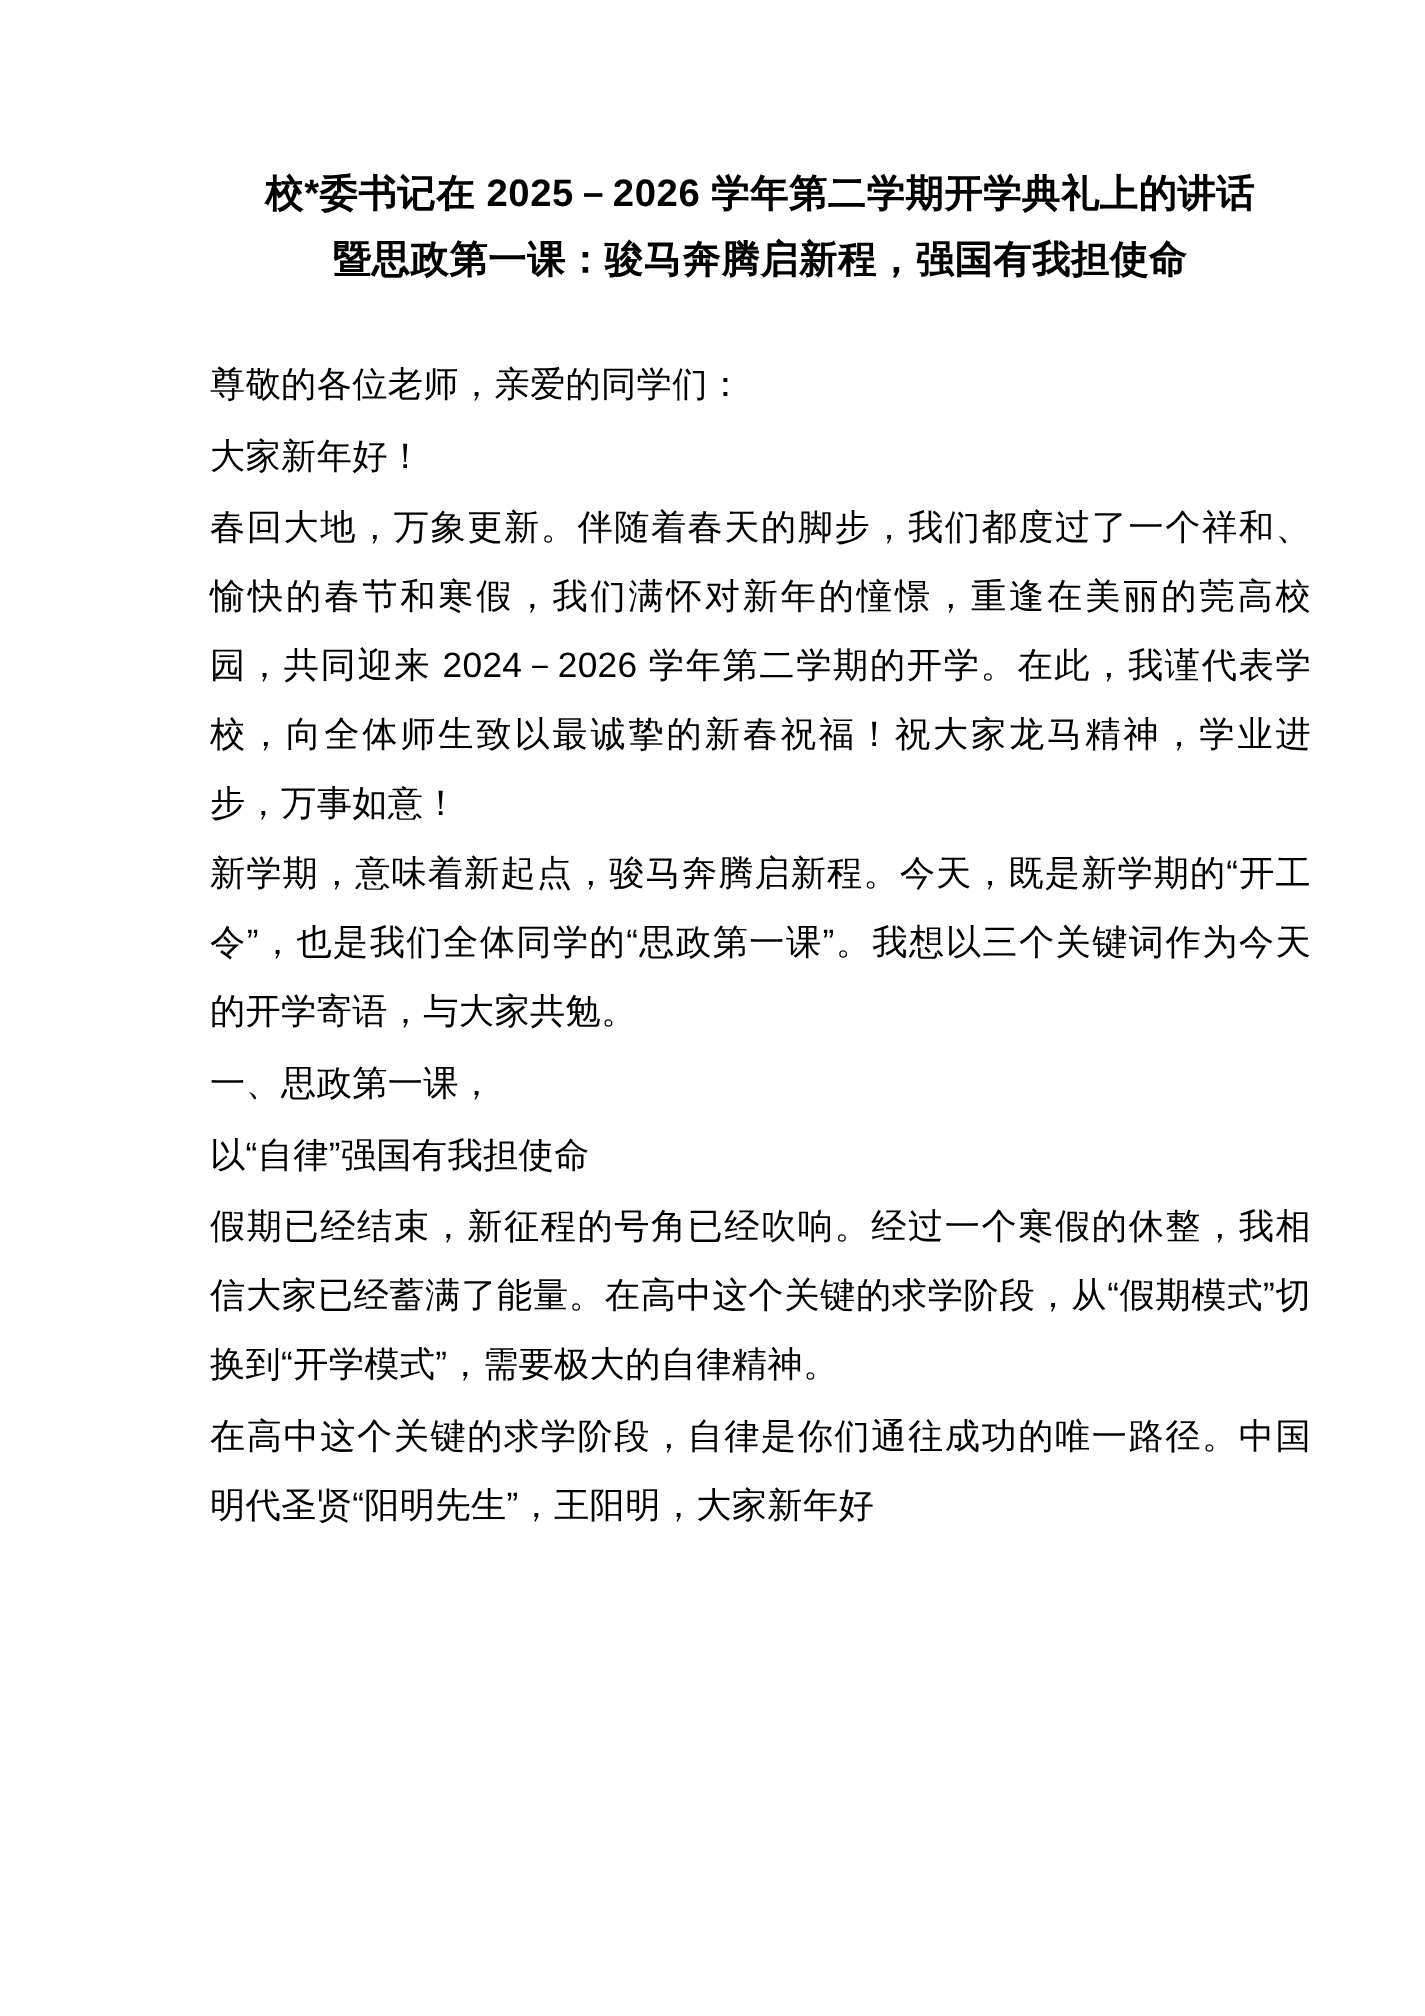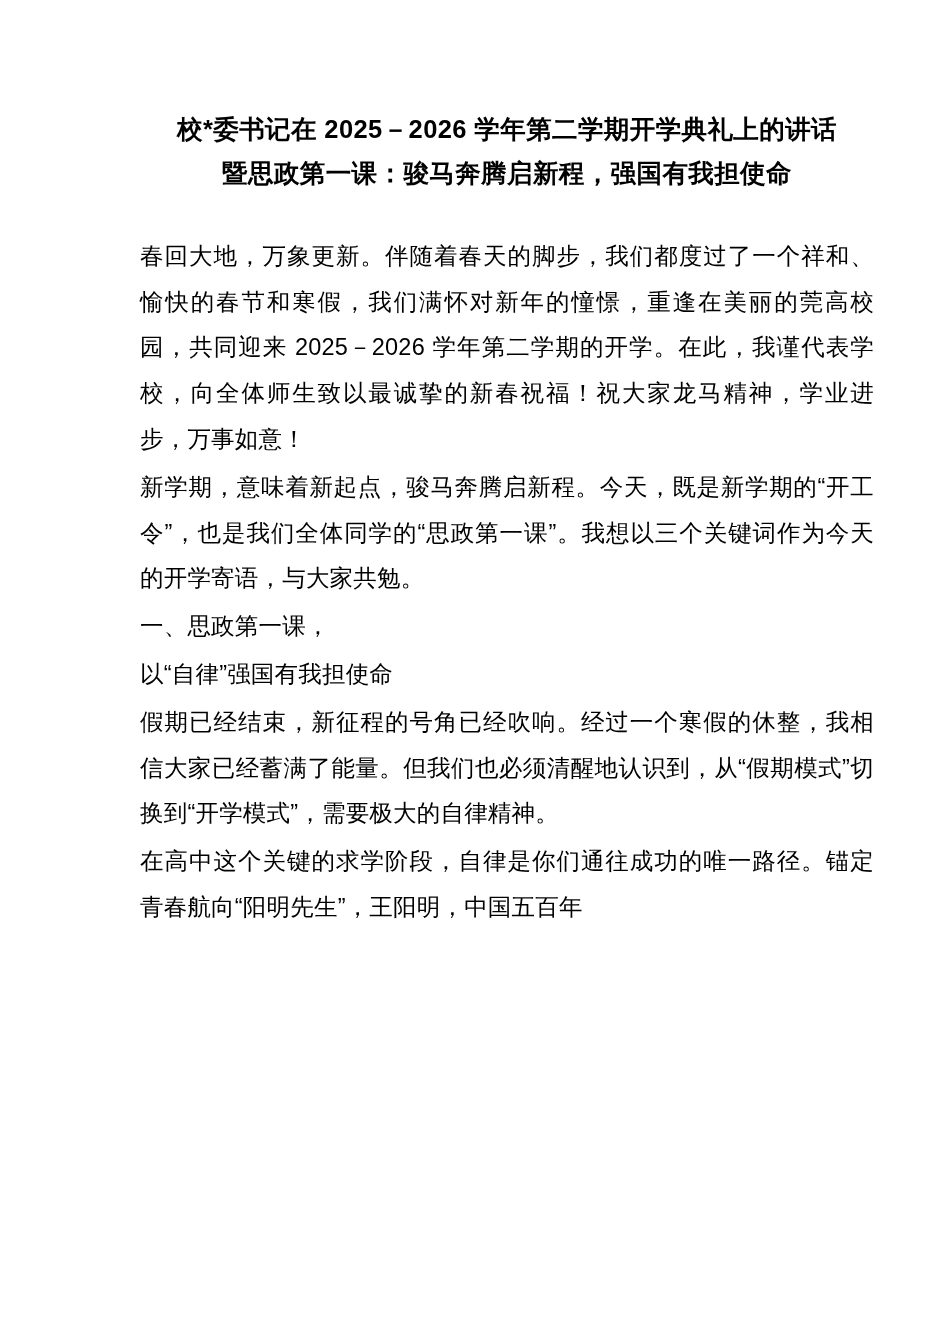--- a/index.html
+++ b/index.html
@@ -52,21 +52,23 @@
 <body>
 
 <div class="page">
 
   <h1 class="doc-title">
     <span class="title-line">校*委书记在 2025－2026 学年第二学期开学典礼上的讲话</span>
     <span class="title-line">暨思政第一课：骏马奔腾启新程，强国有我担使命</span>
   </h1>
 
   <div class="body-block">
-    <p class="para">春回大地，万象更新。伴随着春天的脚步，我们都度过了一个祥和、愉快的春节和寒假，我们满怀对新年的憧憬，重逢在美丽的莞高校园，共同迎来 2025－2026 学年第二学期的开学。在此，我谨代表学校，向全体师生致以最诚挚的新春祝福！祝大家龙马精神，学业进步，万事如意！</p>
+    <p class="para nowrap">尊敬的各位老师，亲爱的同学们：</p>
+    <p class="para nowrap">大家新年好！</p>
+    <p class="para">春回大地，万象更新。伴随着春天的脚步，我们都度过了一个祥和、愉快的春节和寒假，我们满怀对新年的憧憬，重逢在美丽的莞高校园，共同迎来 2024－2026 学年第二学期的开学。在此，我谨代表学校，向全体师生致以最诚挚的新春祝福！祝大家龙马精神，学业进步，万事如意！</p>
     <p class="para">新学期，意味着新起点，骏马奔腾启新程。今天，既是新学期的“开工令”，也是我们全体同学的“思政第一课”。我想以三个关键词作为今天的开学寄语，与大家共勉。</p>
     <p class="para nowrap">一、思政第一课，</p>
     <p class="para nowrap">以“自律”强国有我担使命</p>
-    <p class="para">假期已经结束，新征程的号角已经吹响。经过一个寒假的休整，我相信大家已经蓄满了能量。但我们也必须清醒地认识到，从“假期模式”切换到“开学模式”，需要极大的自律精神。</p>
-    <p class="para">在高中这个关键的求学阶段，自律是你们通往成功的唯一路径。锚定青春航向“阳明先生”，王阳明，中国五百年</p>
+    <p class="para">假期已经结束，新征程的号角已经吹响。经过一个寒假的休整，我相信大家已经蓄满了能量。在高中这个关键的求学阶段，从“假期模式”切换到“开学模式”，需要极大的自律精神。</p>
+    <p class="para">在高中这个关键的求学阶段，自律是你们通往成功的唯一路径。中国明代圣贤“阳明先生”，王阳明，大家新年好</p>
   </div>
 
 </div>
 
 </body></html>

